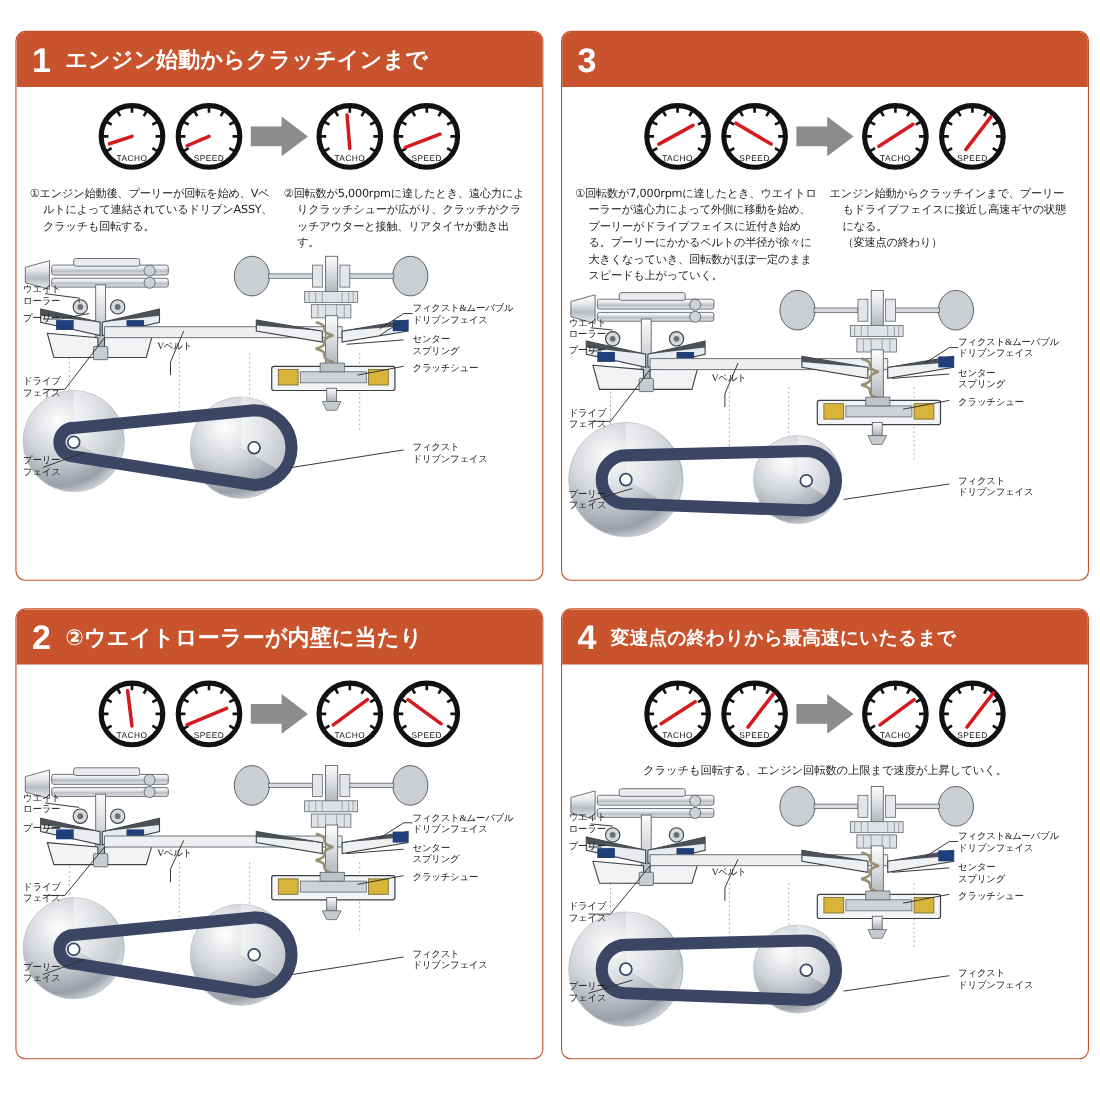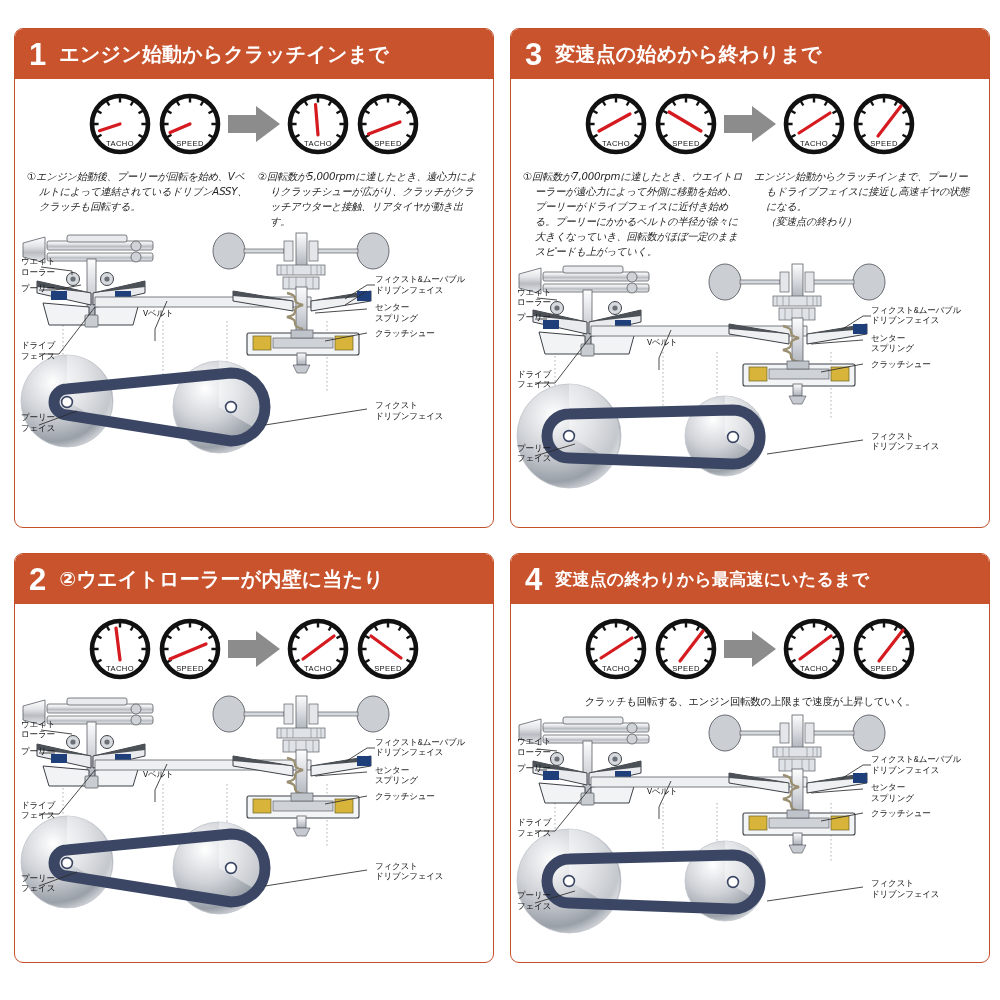--- a/index.html
+++ b/index.html
@@ -93,38 +93,38 @@
     padding: 4px 12px 0 12px;
     gap: 8px;
   }
   .caption {
     font-size: 10.2px;
     line-height: 1.48;
     color: #1d1d1d;
     font-family: "DejaVu Sans", "Liberation Sans", sans-serif;
     letter-spacing: -0.2px;
   }
-  .caption.col { width: 228px; font-style: italic; }
+  .caption.col { width: 228px; }
   .caption.center {
     width: 100%;
     text-align: center;
     font-size: 10.4px;
   }
   .hang { padding-left: 12px; text-indent: -12px; }
 
   
   .mech { position: relative; width: 100%; }
   .mech svg { display: block; }
 
   .lbl {
     position: absolute;
     font-size: 8.6px;
     line-height: 1.22;
     color: #161616;
-    font-family: Liberation Mono, monospace;
+    font-family: Liberation Serif, serif;
     white-space: pre;
     letter-spacing: -0.25px;
   }
 </style>
 </head>
 <body>
 
 <div id="root">
   <div class="grid">
 
@@ -380,21 +380,20 @@
           <span class="lbl" style="left:360px; top:100px;">クラッチシュー</span>
           <span class="lbl" style="left:360px; top:172px;">フィクスト
 ドリブンフェイス</span>
         </div>
       </div>
     </section>
 
     <section class="panel">
       <div class="panel-header">
         <span class="panel-num">3</span>
-        <span class="panel-title">変速点の始めから終わりまで</span>
       </div>
       <div class="panel-body">
 
         <div class="gauge-row">
           <div class="gauge-pair">
             <div class="gauge">
               <svg width="66" height="66" viewBox="0 0 66 66">
                 <circle cx="33" cy="33" r="28" fill="#fff" stroke="#111" stroke-width="4.6"></circle>
                 <g stroke="#111" stroke-width="2.4">
                   <line x1="33" y1="6.4" x2="33" y2="11.6"></line>

